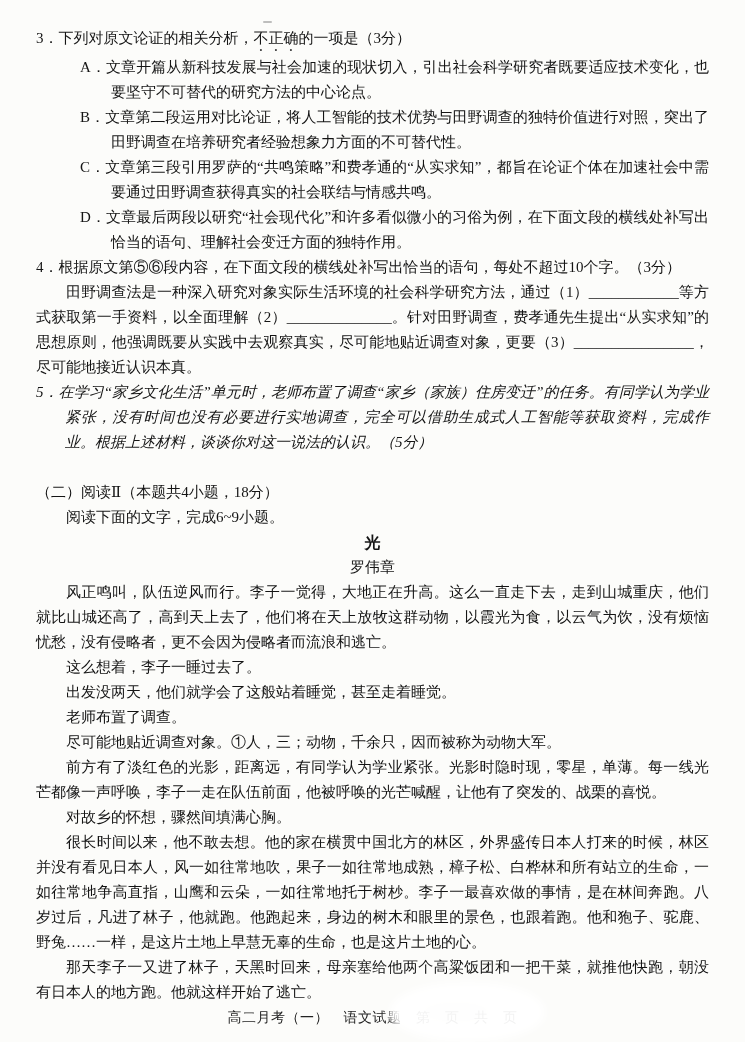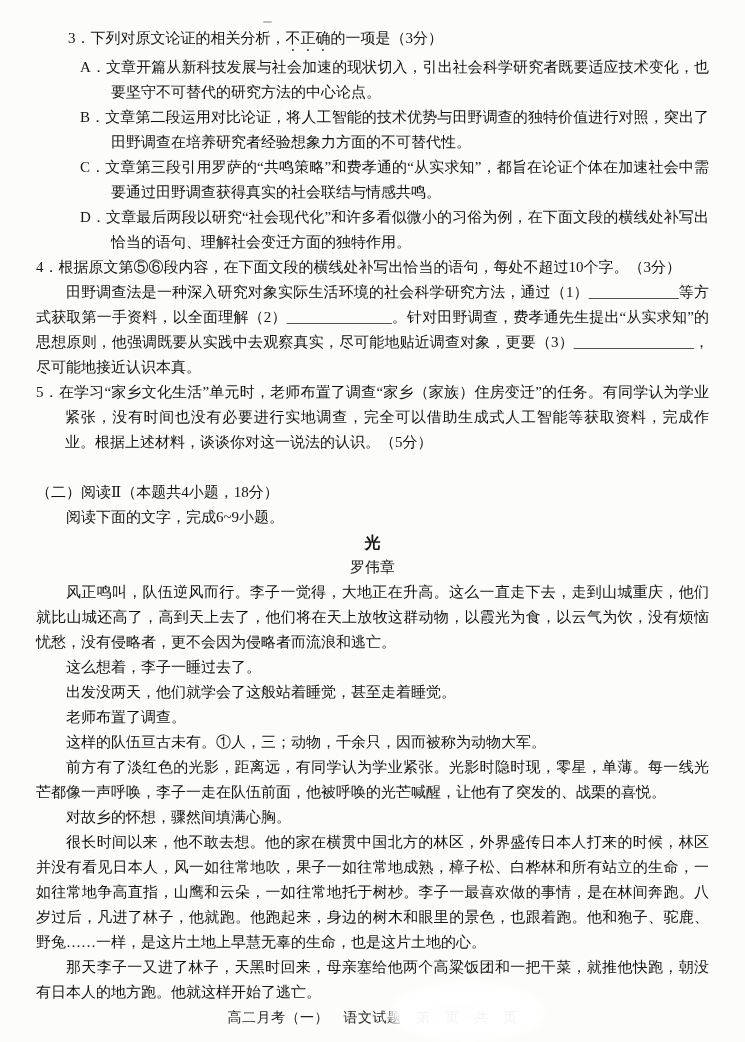--- a/index.html
+++ b/index.html
@@ -6,23 +6,23 @@
   html,body { width:745px; height:1042px; }
   body {
     width:745px; height:1042px;
     background:#fcfcfa;
     position:relative; overflow:hidden;
     font-family:"Liberation Serif","DejaVu Serif",serif;
     font-size:15px; line-height:25px; color:#141414;
   }
   .page { position:absolute; inset:0; padding:26px 36px 0 36px; }
   .jst { text-align:justify; }
-  .q-stem { text-align:justify;margin-left:32px; }
+  .q-stem { text-align:justify; }
   .option { margin-left:44px; padding-left:31px; text-indent:-31px; text-align:justify; }
-  .hang { padding-left:29px; text-indent:-29px; text-align:justify; }
+  .hang { padding-left:29px; text-indent:-29px; text-align:justify;font-style:italic; }
   .indent2 { text-indent:2em; text-align:justify; }
   .gap { height:25px; }
   .center { text-align:center; }
   .essay-title { font-weight:bold; font-size:16px; }
   .uline { text-underline-offset:3px; }
   .em-dots {
     -webkit-text-emphasis:dot #333;
     -webkit-text-emphasis-position:under;
     text-emphasis:dot #333;
     text-emphasis-position:under left;
@@ -66,21 +66,21 @@
   <div class="jst">（二）阅读Ⅱ（本题共4小题，18分）</div>
   <div class="indent2">阅读下面的文字，完成6~9小题。</div>
 
   <div class="center essay-title">光</div>
   <div class="center">罗伟章</div>
 
   <div class="indent2"><span>风正鸣叫，队伍逆风而行。李子一觉得，大地正在升高。这么一直走下去，走到山城重庆，他们就比山城还高了，高到天上去了，他们将在天上放牧这群动物，以霞光为食，以云气为饮，没有烦恼忧愁，没有侵略者，更不会因为侵略者而流浪和逃亡。</span><span class="uline"></span></div>
   <div class="indent2"><span>这么想着，李子一睡过去了。</span><span class="uline"></span></div>
   <div class="indent2"><span>出发没两天，他们就学会了这般站着睡觉，甚至走着睡觉。</span><span class="uline"></span></div>
   <div class="indent2"><span>老师布置了调查。</span><span class="uline"></span></div>
-  <div class="indent2"><span>这样的队伍亘古未有。</span><span class="uline">①人，三；动物，千余只，因而被称为动物大军。</span></div>
+  <div class="indent2"><span>尽可能地贴近调查对象。</span><span class="uline">①人，三；动物，千余只，因而被称为动物大军。</span></div>
   <div class="indent2"><span>前方有了淡红色的光影，距离远，有同学认为学业紧张。光影时隐时现，零星，单薄。每一线光芒都像一声呼唤，李子一走在队伍前面，他被呼唤的光芒喊醒，让他有了突发的、战栗的喜悦。</span><span class="uline"></span></div>
   <div class="indent2"><span>对故乡的怀想，骤然间填满心胸。</span><span class="uline"></span></div>
   <div class="indent2"><span>很长时间以来，他不敢去想。他的家在横贯中国北方的林区，外界盛传日本人打来的时候，林区并没有看见日本人，风一如往常地吹，果子一如往常地成熟，樟子松、白桦林和所有站立的生命，一如往常地争高直指，山鹰和云朵，一如往常地托于树杪。李子一最喜欢做的事情，是在林间奔跑。八岁过后，凡进了林子，他就跑。他跑起来，身边的树木和眼里的景色，也跟着跑。他和狍子、驼鹿、野兔……一样，是这片土地上早慧无辜的生命，也是这片土地的心。</span><span class="uline"></span></div>
   <div class="indent2"><span>那天李子一又进了林子，天黑时回来，母亲塞给他两个高粱饭团和一把干菜，就推他快跑，朝没有日本人的地方跑。他就这样开始了逃亡。</span><span class="uline"></span></div>
 
 </div>
 
 <div class="footer">高二月考（一）　语文试题　第　页　共　页</div>
 
 <div class="scan-dash"></div>

